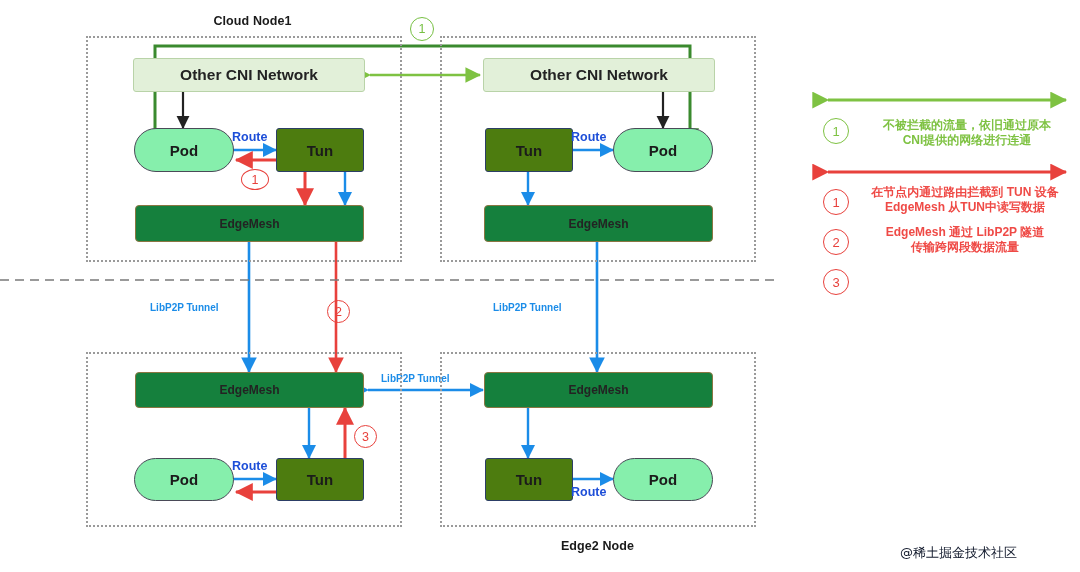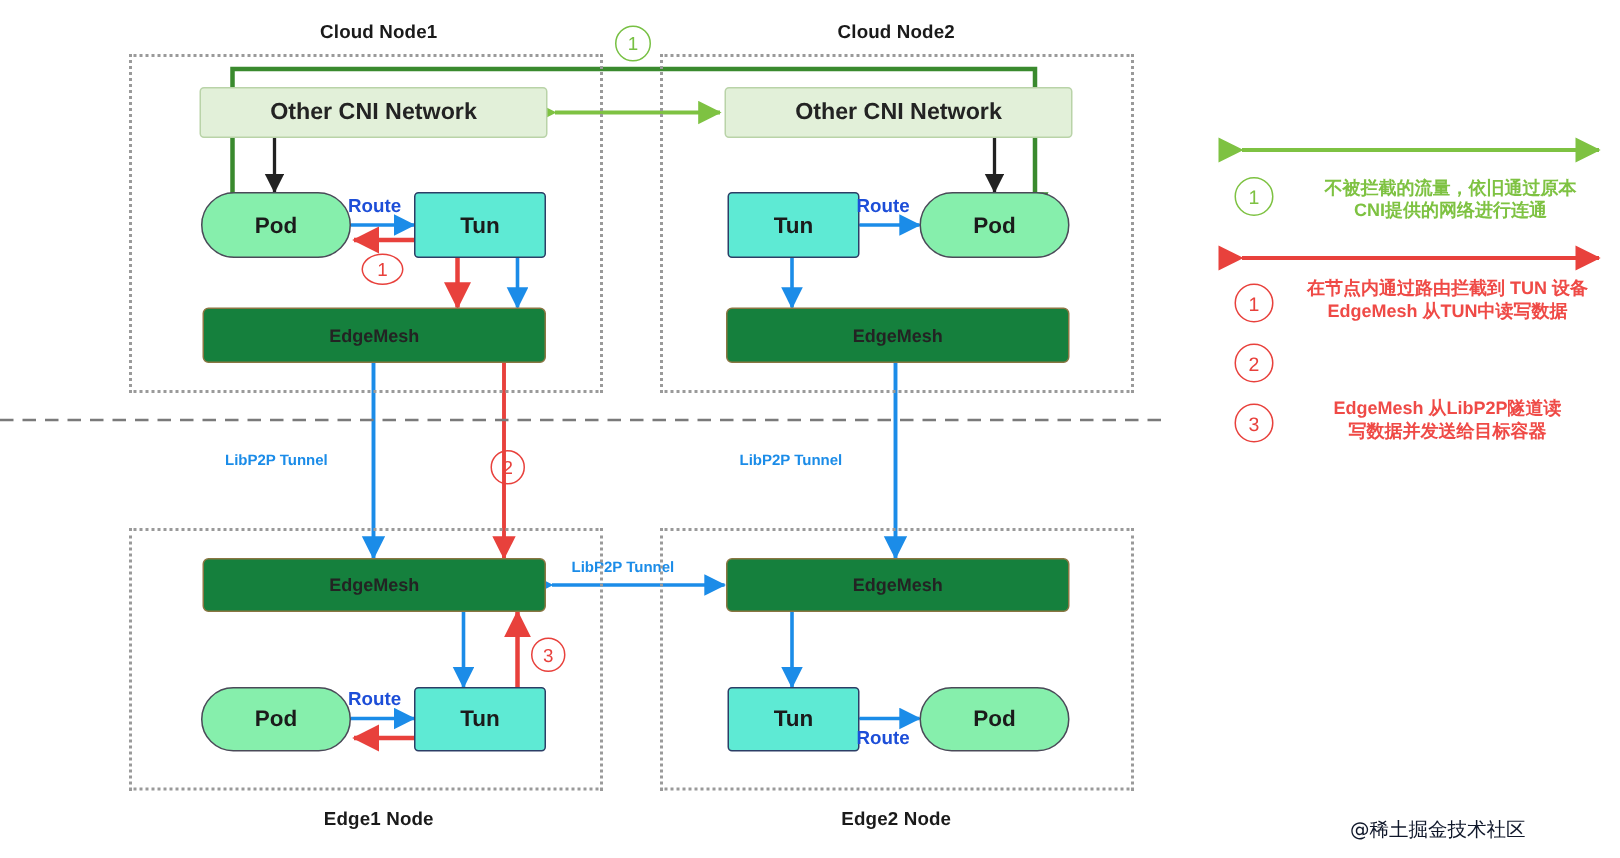--- a/index.html
+++ b/index.html
@@ -30,21 +30,21 @@
   }
   .cni{
     background:#e2f0d9;border:1.5px solid #b9d3a8;border-radius:3px;
     font-size:15.5px;
   }
   .edgemesh{
     background:#15803d;border:1.5px solid #8a7642;border-radius:4px;
     font-size:12px;
   }
   .tun{
-    background:#5eead4;border:1.5px solid #2c3e66;border-radius:3px;
+    background:#4d7c0f;border:1.5px solid #2c3e66;border-radius:3px;
     font-size:15px;color:#1b1b1b;
   }
   .pod{
     background:#86efac;border:1.5px solid #4a4a58;border-radius:26px;
     font-size:15px;color:#1b1b1b;
   }
   .routeLbl{
     position:absolute;font-size:12.5px;font-weight:bold;color:#1d4ed8;
     white-space:nowrap;
   }
@@ -156,38 +156,36 @@
   <div class="nodeTitle" style="left:85px;top:14px;width:335px;">Cloud Node1</div>
   <div class="nodeBox" style="left:86px;top:36px;width:316px;height:226px;"></div>
 
   <div class="blk cni" style="left:133px;top:58px;width:232px;height:34px;">Other CNI Network</div>
   <div class="blk pod" style="left:134px;top:128px;width:100px;height:44px;">Pod</div>
   <div class="blk tun" style="left:276px;top:128px;width:88px;height:44px;">Tun</div>
   <div class="blk edgemesh" style="left:135px;top:205px;width:229px;height:37px;">EdgeMesh</div>
   <div class="routeLbl" style="left:232px;top:130px;">Route</div>
   <div class="marker" style="left:241px;top:169px;width:26px;height:19px;">1</div>
 
-  <div class="nodeTitle" style="left:430px;top:14px;width:335px;">Cloud Node2</div>
   <div class="nodeBox" style="left:440px;top:36px;width:316px;height:226px;"></div>
 
   <div class="blk cni" style="left:483px;top:58px;width:232px;height:34px;">Other CNI Network</div>
   <div class="blk tun" style="left:485px;top:128px;width:88px;height:44px;">Tun</div>
   <div class="blk pod" style="left:613px;top:128px;width:100px;height:44px;">Pod</div>
   <div class="blk edgemesh" style="left:484px;top:205px;width:229px;height:37px;">EdgeMesh</div>
   <div class="routeLbl" style="left:571px;top:130px;">Route</div>
 
   <div class="marker green" style="left:410px;top:17px;width:22px;height:22px;">1</div>
 
   <div class="tunnelLbl" style="left:150px;top:302px;">LibP2P Tunnel</div>
   <div class="tunnelLbl" style="left:493px;top:302px;">LibP2P Tunnel</div>
   <div class="tunnelLbl" style="left:381px;top:373px;">LibP2P Tunnel</div>
   <div class="marker" style="left:327px;top:300px;width:21px;height:21px;">2</div>
 
   <div class="nodeBox" style="left:86px;top:352px;width:316px;height:175px;"></div>
-  <div class="nodeTitle" style="left:85px;top:539px;width:335px;">Edge1 Node</div>
 
   <div class="blk edgemesh" style="left:135px;top:372px;width:229px;height:36px;">EdgeMesh</div>
   <div class="blk pod" style="left:134px;top:458px;width:100px;height:43px;">Pod</div>
   <div class="blk tun" style="left:276px;top:458px;width:88px;height:43px;">Tun</div>
   <div class="routeLbl" style="left:232px;top:459px;">Route</div>
   <div class="marker" style="left:354px;top:425px;width:21px;height:21px;">3</div>
 
   <div class="nodeBox" style="left:440px;top:352px;width:316px;height:175px;"></div>
   <div class="nodeTitle" style="left:430px;top:539px;width:335px;">Edge2 Node</div>
 
@@ -204,24 +202,24 @@
     </div>
 
     <div class="legRow" style="left:0;top:96px;width:258px;height:36px;">
       <div class="legCircle r" style="left:5px;top:5px;">1</div>
       <div class="legText r" style="left:36px;top:1px;width:222px;">在节点内通过路由拦截到 TUN 设备
 EdgeMesh 从TUN中读写数据</div>
     </div>
 
     <div class="legRow" style="left:0;top:136px;width:258px;height:36px;">
       <div class="legCircle r" style="left:5px;top:5px;">2</div>
+      <div class="legText r" style="left:36px;top:1px;width:222px;">EdgeMesh 通过 LibP2P 隧道
+传输跨网段数据流量</div>
     </div>
 
     <div class="legRow" style="left:0;top:176px;width:258px;height:36px;">
       <div class="legCircle r" style="left:5px;top:5px;">3</div>
-      <div class="legText r" style="left:36px;top:1px;width:222px;">EdgeMesh 从LibP2P隧道读
-写数据并发送给目标容器</div>
     </div>
   </div>
 
   <div id="watermark">@稀土掘金技术社区</div>
 
 </div>
 
 </body></html>

